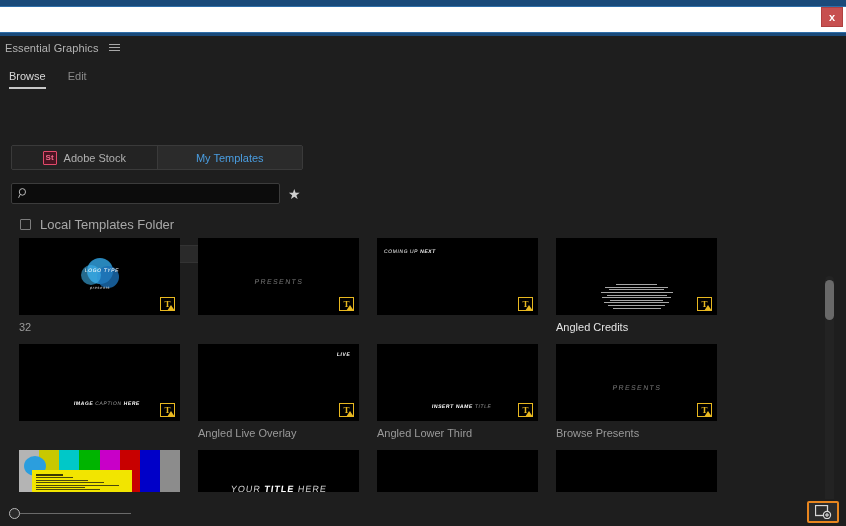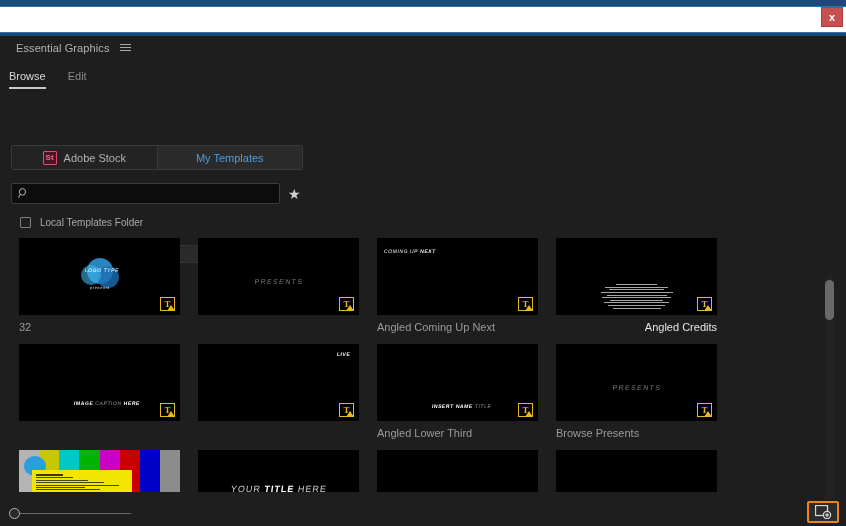--- a/index.html
+++ b/index.html
@@ -44,21 +44,21 @@
   }
 
   
   .panel {
     position: absolute; left: 0; top: 36px; width: 846px; height: 490px;
     background: #1e1e1e;
   }
 
   .panel-header {
     position: absolute; left: 0; top: 0; width: 846px; height: 23px;
-    display: flex; align-items: center; padding-left: 16px; gap: 10px;
+    display: flex; align-items: center; padding-left: 5px; gap: 10px;
   }
   .panel-title { font-size: 11px; color: #b4b4b4; letter-spacing: .1px; }
   .burger {
     display: inline-flex; flex-direction: column; justify-content: center;
     gap: 2px; width: 12px; cursor: pointer;
   }
   .burger i { display: block; height: 1px; background: #a8a8a8; width: 11px; }
 
   
   .tabs {
@@ -113,21 +113,21 @@
   .star-btn { color: #cfcfcf; font-size: 14px; cursor: pointer; line-height: 1; }
 
   
   .filter { position: absolute; display: flex; align-items: center; gap: 9px; }
   .filter.one { left: 20px; top: 181px; }
   .filter.two { left: 20px; top: 212px; }
   .cbox {
     width: 11px; height: 11px; border: 1px solid #7d7d7d;
     background: #1e1e1e; border-radius: 1px; cursor: pointer; flex: 0 0 auto;
   }
-  .filter-label { font-size: 10px; color: #a8a8a8; }
+  .filter-label { font-size: 13px; color: #a8a8a8; }
   .dropdown {
     position: absolute; left: 99px; top: 209px;
     width: 181px; height: 18px;
     background: #2a2a2a; border: 1px solid #333;
     border-radius: 2px; display: flex; align-items: center;
     padding: 0 7px; cursor: pointer;
   }
   .dropdown .dd-val { font-size: 11px; color: #6d6d6d; flex: 1; }
   .dd-caret {
     width: 0; height: 0; border-left: 4px solid transparent;
@@ -145,21 +145,21 @@
   }
   .card { width: 161px; margin-right: 18px; margin-bottom: 11px; }
   .thumb {
     width: 161px; height: 77px; background: #000;
     position: relative; overflow: hidden;
   }
   .card-label {
     font-size: 11px; color: #9a9a9a; margin-top: 6px;
     white-space: nowrap; overflow: hidden; text-overflow: ellipsis;
   }
-  .card-label.sel { color: #e4e4e4; text-align: right; }
+  .card-label.sel { color: #e4e4e4; }
 
   
   .badge {
     position: absolute; right: 5px; bottom: 4px;
     width: 15px; height: 14px; border: 1px solid #e8b820;
     display: flex; align-items: center; justify-content: center;
     color: #e8b820; font-size: 9px; font-weight: bold;
     line-height: 1; background: rgba(0,0,0,.35);
     font-family: "Liberation Serif", serif;
   }
@@ -322,21 +322,20 @@
           <div class="thumb">
             <span class="t-text" style="left:50%;top:56%;transform:translate(-50%,-50%) skewX(-8deg);color:#777;font-size:7px;letter-spacing:1.4px">PRESENTS</span>
             <span class="badge">T<span class="warn"></span></span>
           </div>
         </div>
         <div class="card">
           <div class="thumb">
             <span class="t-text" style="left:7px;top:10px;font-size:5px;color:#eee">COMING UP <b>NEXT</b></span>
             <span class="badge">T<span class="warn"></span></span>
           </div>
-          <div class="card-label">Angled Coming Up Next</div>
         </div>
         <div class="card">
           <div class="thumb">
             <div class="t-credits">
               <i style="width:34%"></i>
               <i style="width:52%"></i>
               <i style="width:46%"></i>
               <i style="width:60%"></i>
               <i style="width:50%"></i>
               <i style="width:58%"></i>
@@ -353,20 +352,21 @@
           <div class="thumb">
             <span class="t-text" style="left:34%;top:73%;font-size:5px;color:#fff"><b>IMAGE</b><span style="color:#9a9a9a"> CAPTION </span><b>HERE</b></span>
             <span class="badge">T<span class="warn"></span></span>
           </div>
         </div>
         <div class="card">
           <div class="thumb">
             <span class="t-text" style="right:8px;top:7px;font-size:5px;color:#fff;font-weight:bold">LIVE</span>
             <span class="badge">T<span class="warn"></span></span>
           </div>
+          <div class="card-label">Angled Live Overlay</div>
         </div>
         <div class="card">
           <div class="thumb">
             <span class="t-text" style="left:34%;top:76%;font-size:5px;color:#fff;font-weight:bold">INSERT NAME<span style="color:#9a9a9a;font-weight:normal"> TITLE</span></span>
             <span class="badge">T<span class="warn"></span></span>
           </div>
           <div class="card-label">Angled Lower Third</div>
         </div>
         <div class="card">
           <div class="thumb">

